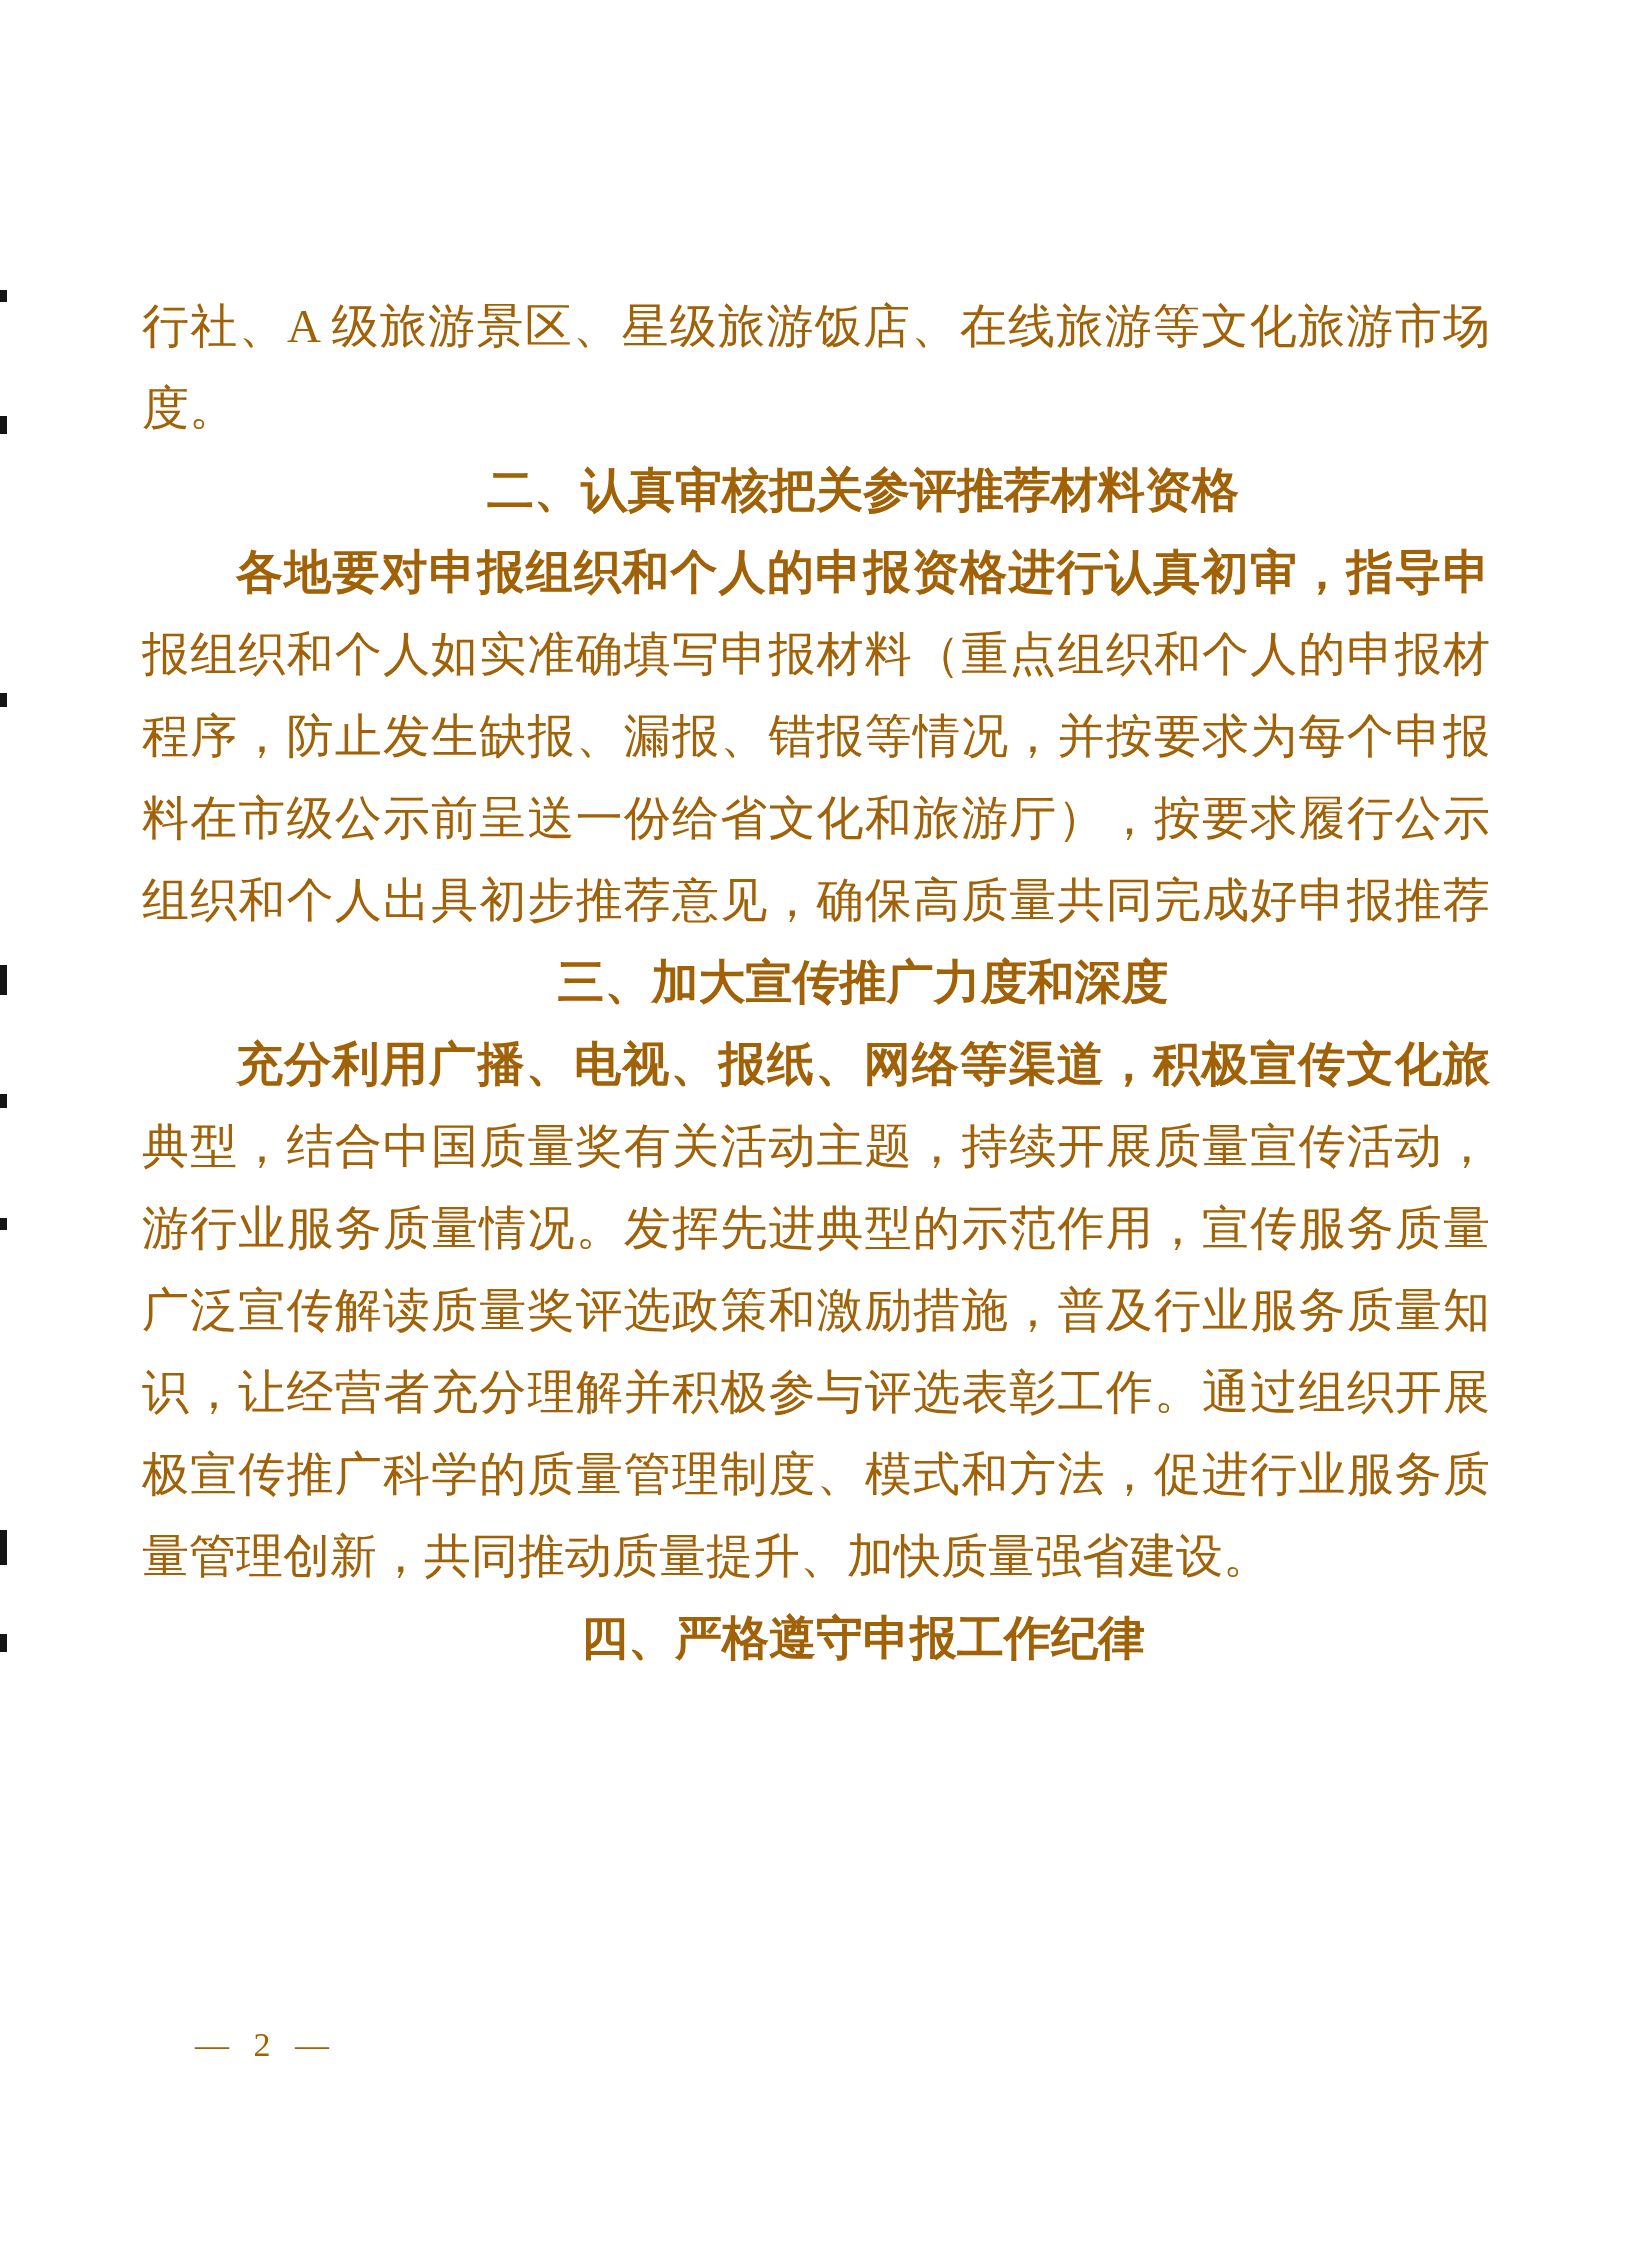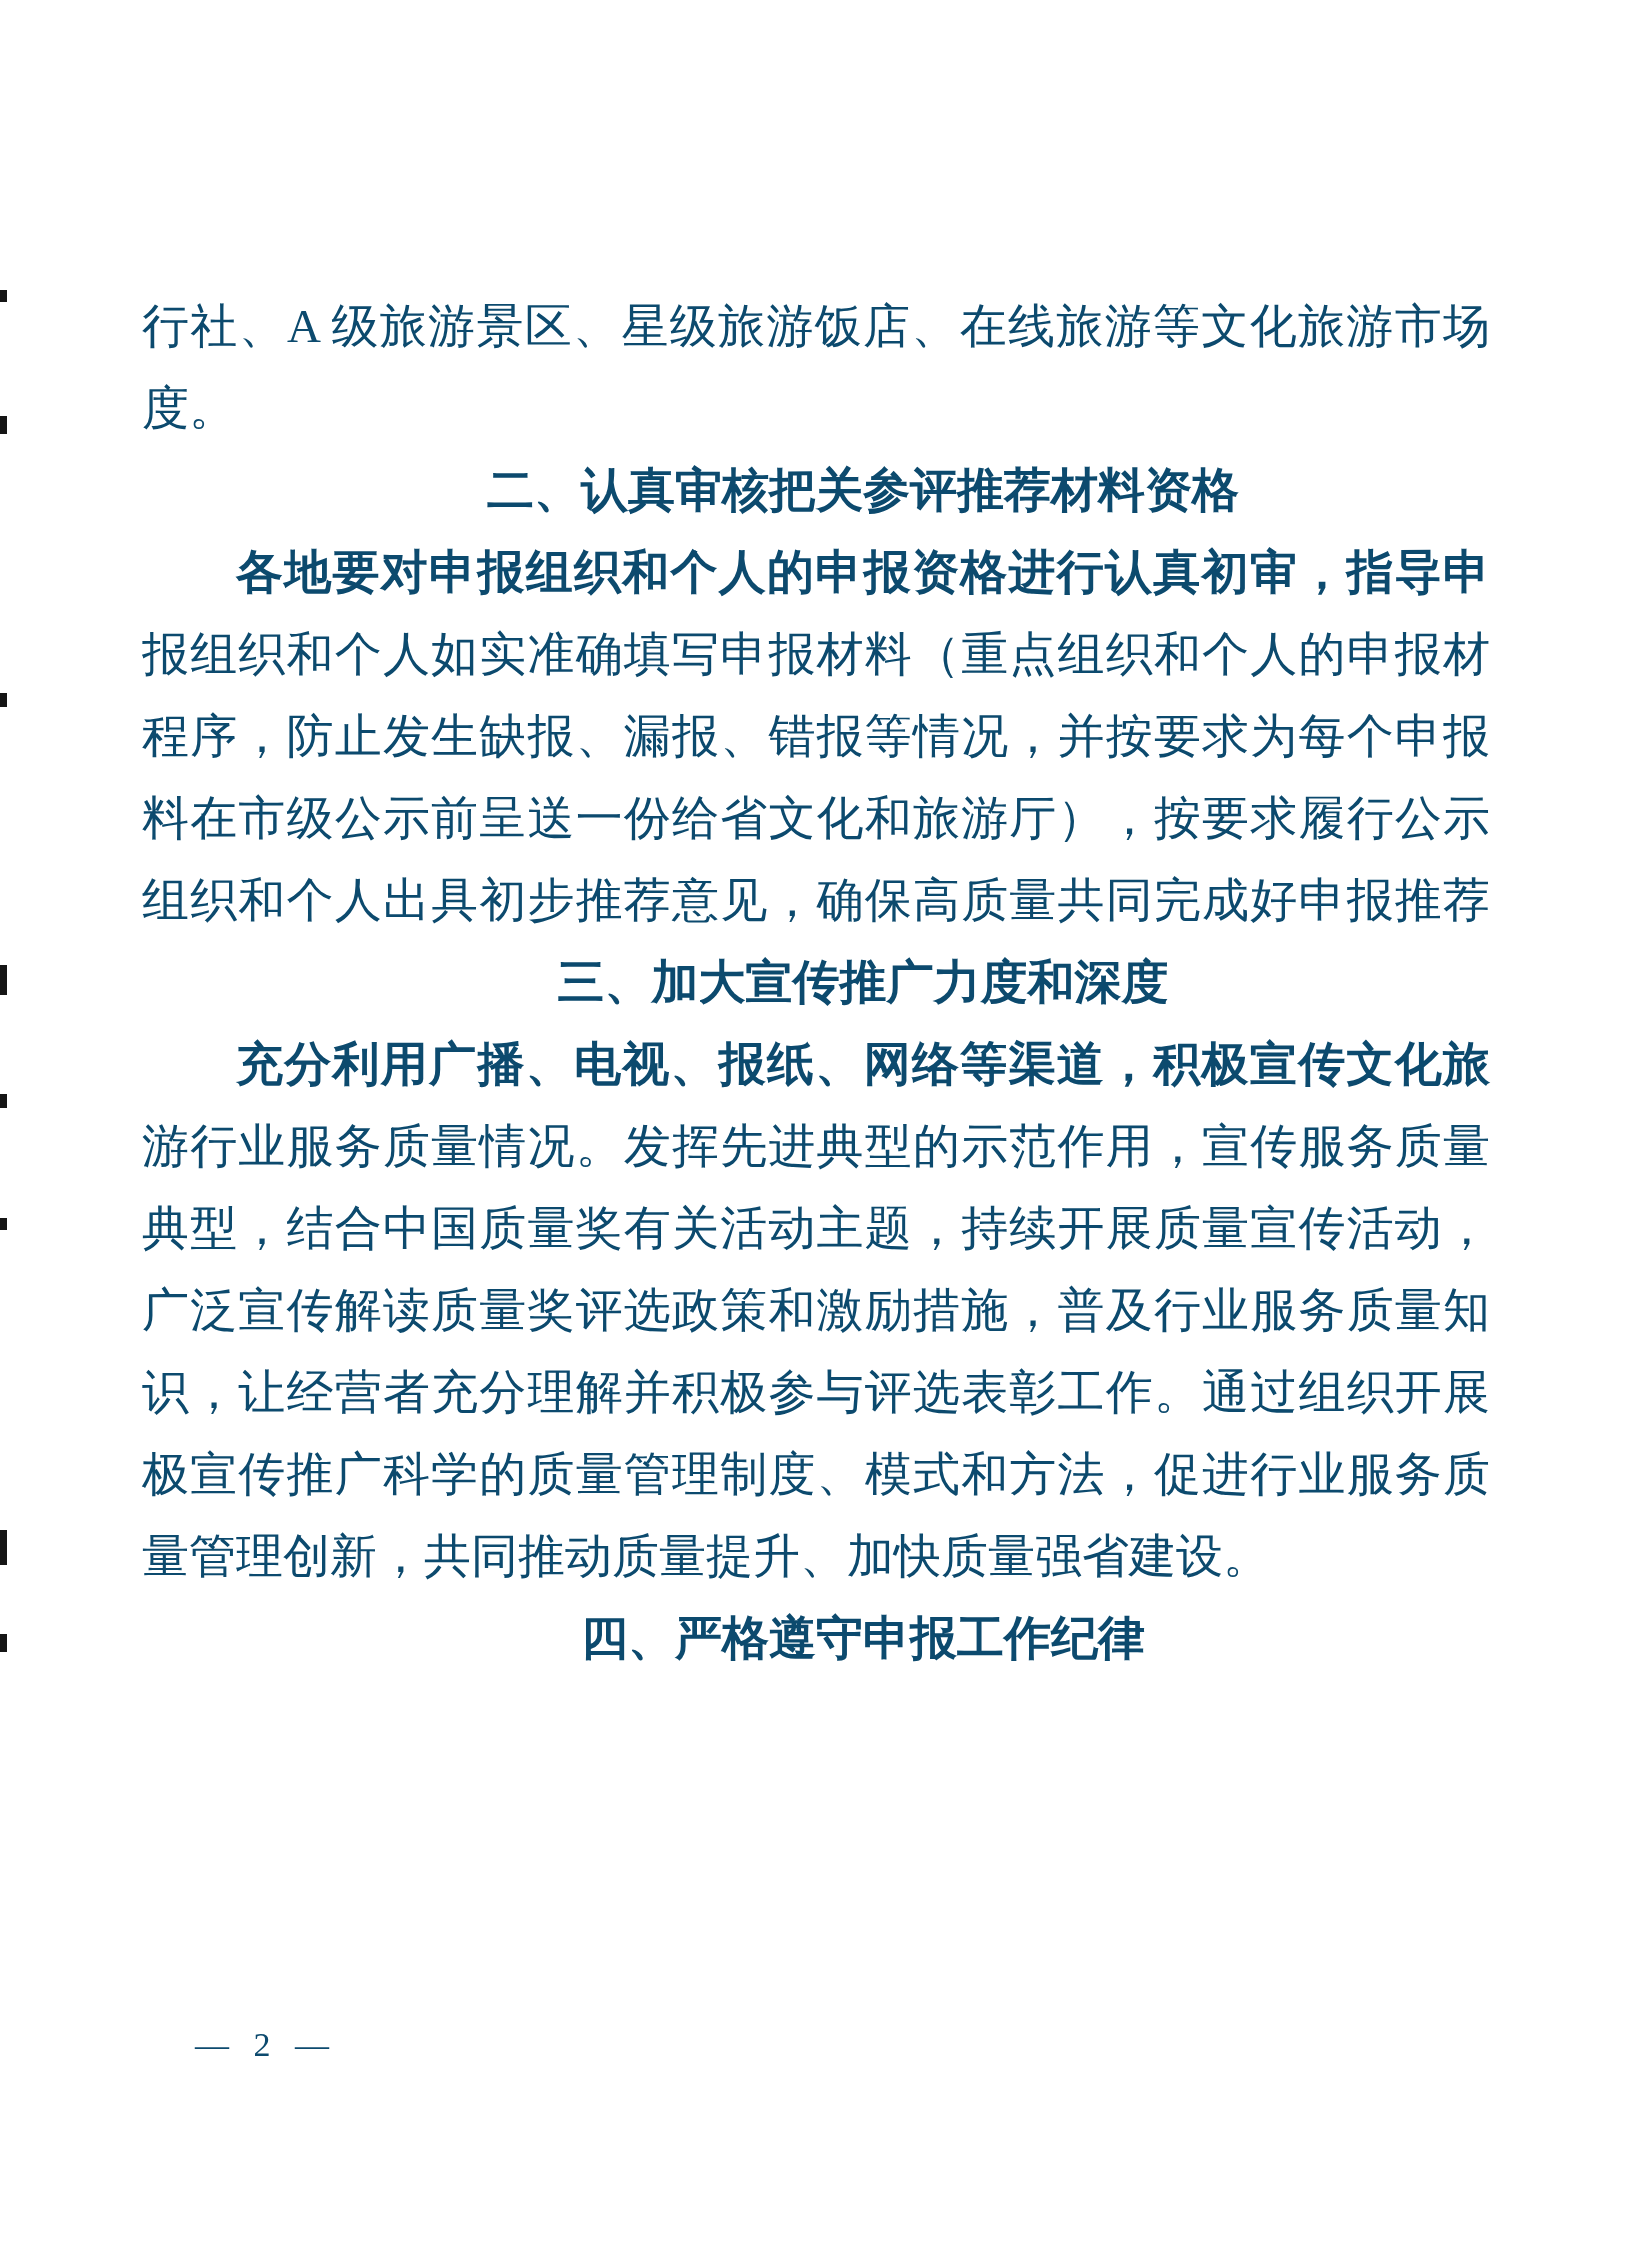--- a/index.html
+++ b/index.html
@@ -2,21 +2,21 @@
 <html><head>
 <meta charset="utf-8">
 <style>
   html, body { margin: 0; padding: 0; background: #e8e8e8; }
   .page {
     position: relative;
     width: 1633px;
     height: 2266px;
     margin: 0 auto;
     background: #ffffff;
-    color: #0c4a6e;
+    color: #a16207;
     font-family: "Liberation Serif", "DejaVu Serif", serif;
     overflow: hidden;
   }
   .doc-body {
     position: absolute;
     left: 142px;
     top: 285px;
     width: 1348px;
     font-size: 47px;
   }
@@ -75,22 +75,22 @@
       <div class="line full">行社、A 级旅游景区、星级旅游饭店、在线旅游等文化旅游市场</div>
       <div class="line end">度。</div>
       <div class="line heading">二、认真审核把关参评推荐材料资格</div>
       <div class="line full indent">各地要对申报组织和个人的申报资格进行认真初审，指导申</div>
       <div class="line full">报组织和个人如实准确填写申报材料（重点组织和个人的申报材</div>
       <div class="line full">程序，防止发生缺报、漏报、错报等情况，并按要求为每个申报</div>
       <div class="line full">料在市级公示前呈送一份给省文化和旅游厅），按要求履行公示</div>
       <div class="line full">组织和个人出具初步推荐意见，确保高质量共同完成好申报推荐</div>
       <div class="line heading">三、加大宣传推广力度和深度</div>
       <div class="line full indent">充分利用广播、电视、报纸、网络等渠道，积极宣传文化旅</div>
+      <div class="line full">典型，结合中国质量奖有关活动主题，持续开展质量宣传活动，</div>
       <div class="line full">游行业服务质量情况。发挥先进典型的示范作用，宣传服务质量</div>
-      <div class="line full">典型，结合中国质量奖有关活动主题，持续开展质量宣传活动，</div>
       <div class="line full">广泛宣传解读质量奖评选政策和激励措施，普及行业服务质量知</div>
       <div class="line full">识，让经营者充分理解并积极参与评选表彰工作。通过组织开展</div>
       <div class="line full">极宣传推广科学的质量管理制度、模式和方法，促进行业服务质</div>
       <div class="line end">量管理创新，共同推动质量提升、加快质量强省建设。</div>
       <div class="line heading">四、严格遵守申报工作纪律</div>
     </div>
 
   <div class="footer">— 2 —</div>
 
 </div>

